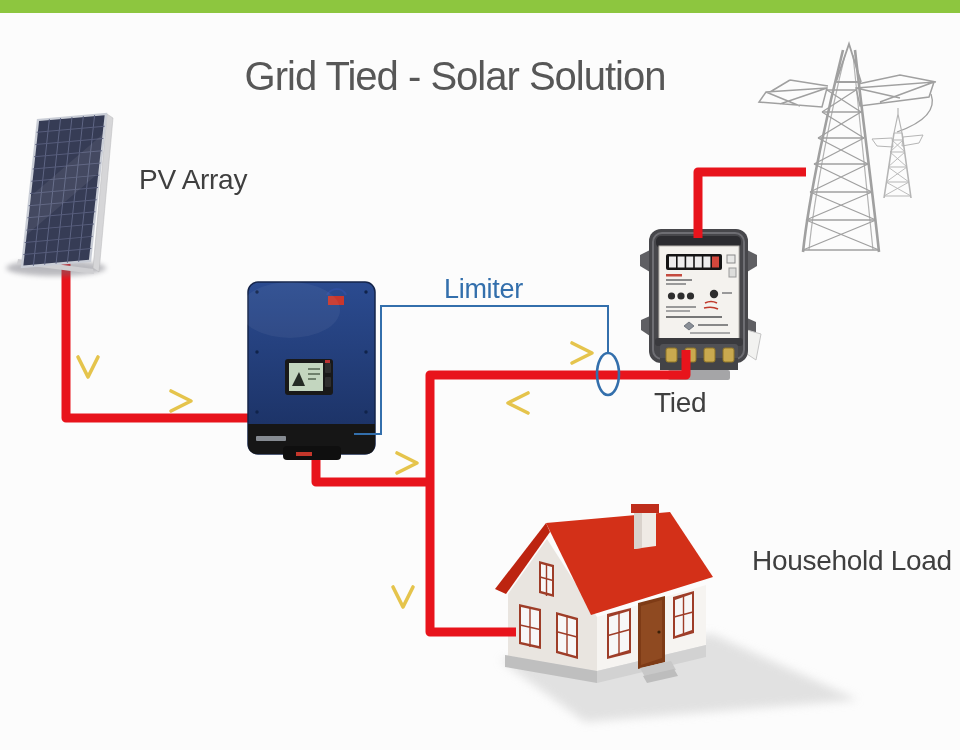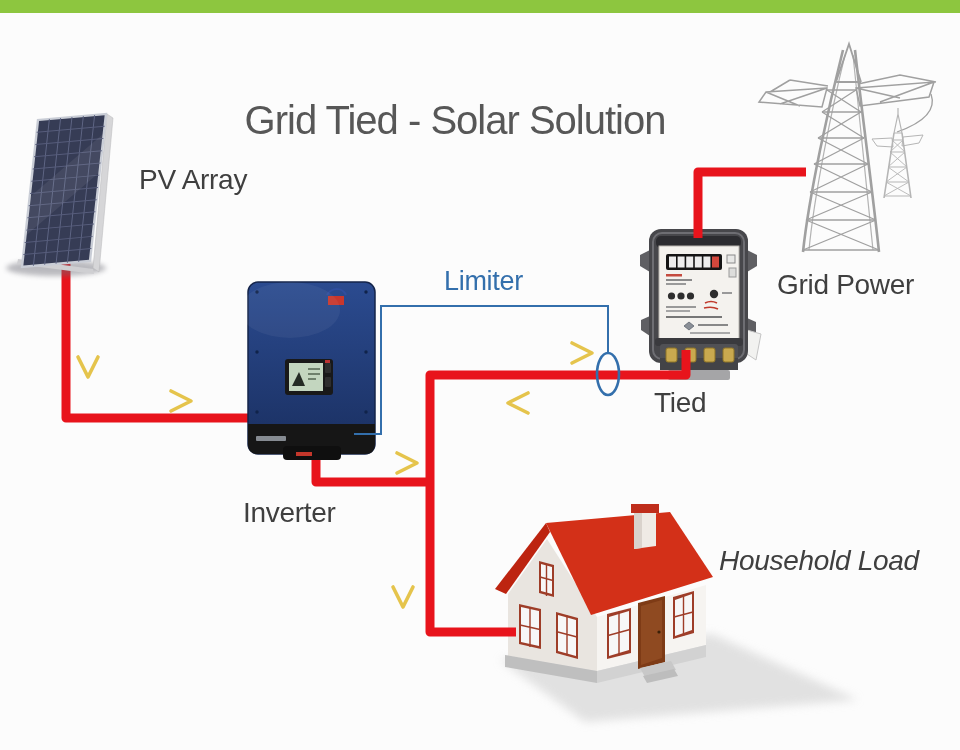--- a/index.html
+++ b/index.html
@@ -4,27 +4,27 @@
 <style>
   html,body{margin:0;padding:0;background:#ffffff;}
   #stage{
     position:relative;width:960px;height:750px;overflow:hidden;
     background:var(--c-background,#FCFCFC);
     font-family:"Liberation Sans","DejaVu Sans",sans-serif;
   }
   #topbar{position:absolute;left:0;top:0;width:960px;height:13px;background:var(--c-top_bar_green,#8DC63F);}
   #title{
     position:absolute;left:160px;top:54px;width:590px;text-align:center;
-    font-size:40px;letter-spacing:-1px;color:var(--c-title_gray,#575757);white-space:nowrap;margin-top:44px;
+    font-size:40px;letter-spacing:-1px;color:var(--c-title_gray,#575757);white-space:nowrap;
   }
   .nodelabel{
     position:absolute;font-size:28px;letter-spacing:-0.3px;
     color:var(--c-label_dark,#3F3F3F);white-space:nowrap;
   }
-  #lbl-limiter{color:var(--c-limiter_blue,#336FAC);}
+  #lbl-limiter{color:var(--c-limiter_blue,#336FAC);margin-top:8px;}
   svg{position:absolute;left:0;top:0;}
   .wire{fill:none;stroke:var(--c-wire_red,#E8141C);stroke-width:9;stroke-linejoin:round;stroke-linecap:butt;}
   .blueline{fill:none;stroke:var(--c-limiter_blue,#336FAC);stroke-width:2;}
   .clamp{fill:none;stroke:var(--c-limiter_blue,#336FAC);stroke-width:2.6;}
   .ashaft{fill:none;stroke-width:3.6;}
   .achev{fill:none;stroke:var(--c-arrow_head_yellow,#E5C44C);stroke-width:3.6;stroke-linecap:round;stroke-linejoin:round;}
   .st-tail{stop-color:var(--c-arrow_tail_brown,#9F5A24);}
   .st-head{stop-color:var(--c-arrow_head_yellow,#E5C44C);}
   .roof{fill:var(--c-roof_red,#D33018);}
   .towerln{stroke:var(--c-tower_gray,#A0A0A0);fill:none;}
@@ -240,17 +240,15 @@
       <path class="achev" d="M572,343 L592,353 L572,363"></path>
       <path class="ashaft" stroke="url(#gL)" d="M592,403 L519,403"></path>
       <path class="achev" d="M528,393 L508,403 L528,413"></path>
       <path class="ashaft" stroke="url(#gD)" d="M403,518 L403,596"></path>
       <path class="achev" d="M393,587 L403,607 L413,587"></path>
     </g>
   </svg>
 
   <div class="nodelabel" style="left:139px;top:164px;text-align:right;">PV Array</div>
   <div class="nodelabel" id="lbl-limiter" style="left:444px;top:266px;font-size:27px;">Limiter</div>
-  <div class="nodelabel" style="left:777px;top:269px;">Grid Power</div>
   <div class="nodelabel" style="left:654px;top:387px;">Tied</div>
-  <div class="nodelabel" style="left:243px;top:497px;">Inverter</div>
-  <div class="nodelabel" style="left:719px;top:545px;font-style:italic;">Household Load</div>
+  <div class="nodelabel" style="left:752px;top:545px;">Household Load</div>
 </div>
 
 </body></html>

